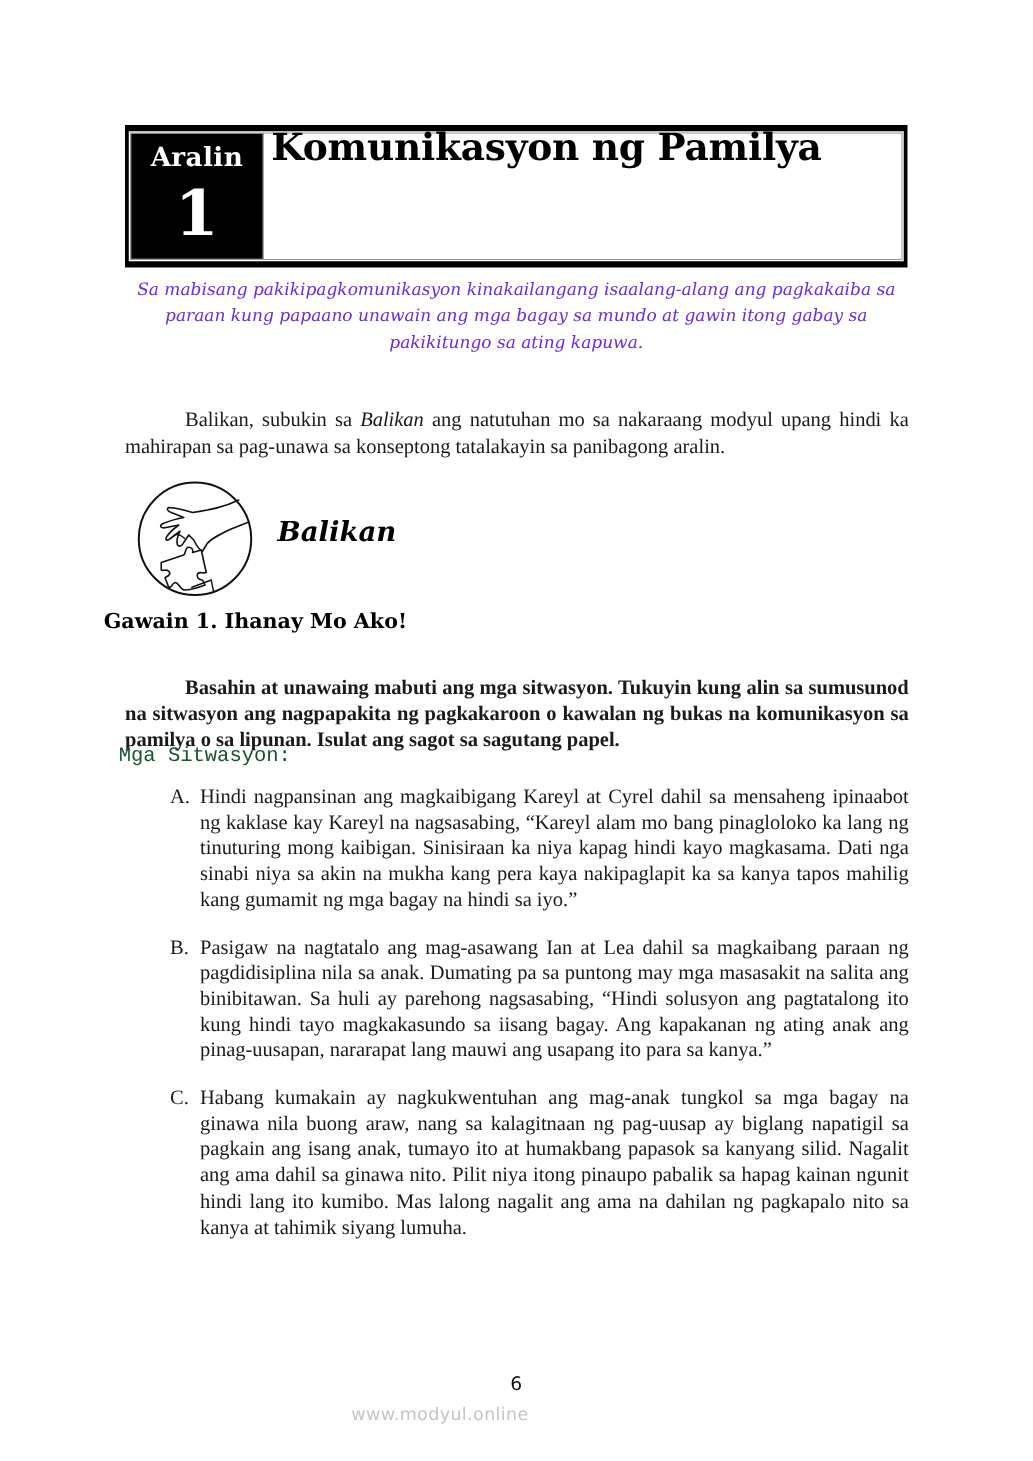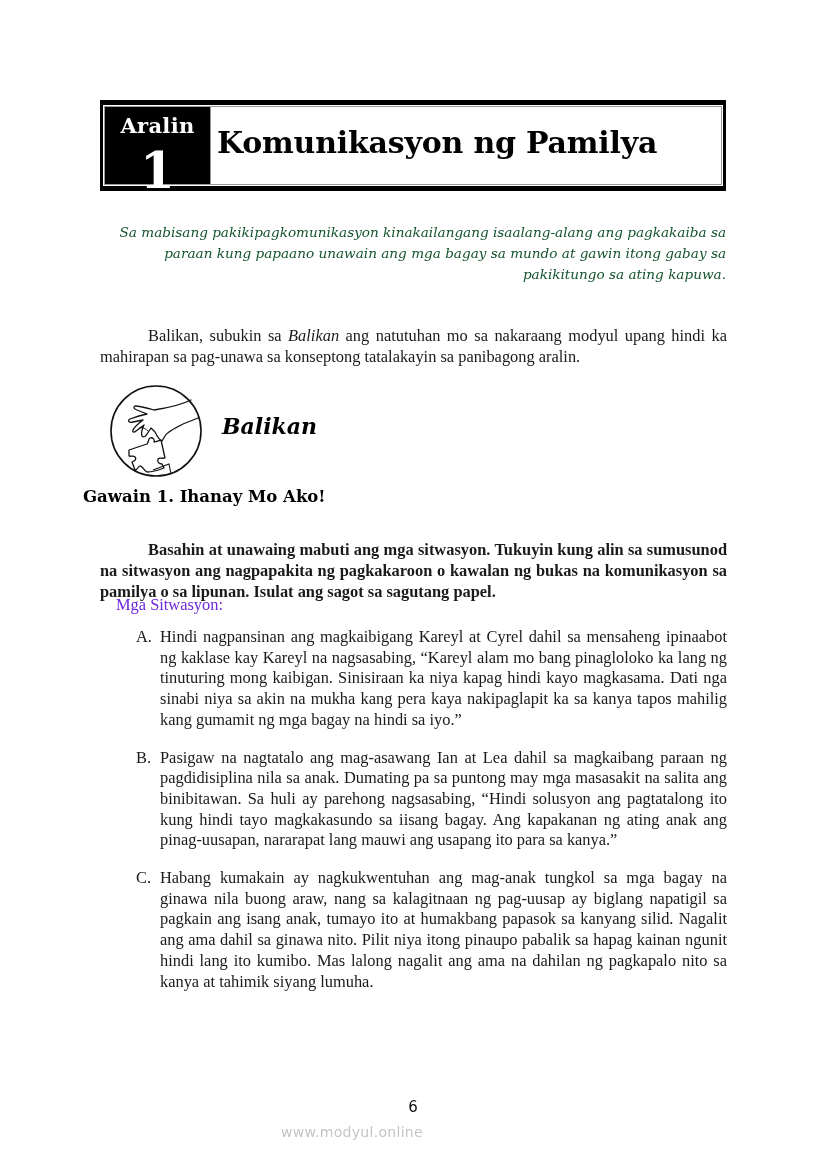--- a/index.html
+++ b/index.html
@@ -1,52 +1,52 @@
 <!DOCTYPE html>
 <html><head>
 <meta charset="utf-8">
 <style>
   html, body { margin: 0; padding: 0; background: #ffffff; }
   body { width: 826px; height: 1169px; position: relative; overflow: hidden;
          font-family: "DejaVu Serif", serif; color: #1a1a1a; }
 
   
-  .lesson-header { position: absolute; left: 100px; top: 100px; width: 626px; height: 91px;
+  .lesson-header { position: absolute; left: 100px; top: 100px; width: 626px; height: 114px;
                    border-top: 5px solid #000; border-bottom: 5px solid #000;
                    border-left: 3px solid #000; border-right: 3px solid #000; box-sizing: border-box; }
   .lesson-header-inner { position: absolute; left: 1px; top: 1px; right: 1px; bottom: 1px;
                    border: 1px solid #9a9a9a; display: flex; }
   .lesson-label-cell { width: 105px; background: #000; color: #fff; display: flex; flex-direction: column;
                    align-items: center; border-right: 1px solid #9a9a9a; }
   .lesson-label { font-family: "DejaVu Serif", serif; font-weight: bold; font-size: 21px; margin-top: 6px; letter-spacing: 0.3px; }
   .lesson-number { font-family: "DejaVu Serif", serif; font-weight: bold; font-size: 50px; line-height: 1; margin-top: 8px; }
-  .lesson-title-cell { flex: 1; display: flex; align-items: center; padding-left: 6px; background: #fff; }
+  .lesson-title-cell { flex: 1; display: flex; padding-left: 6px; background: #fff; }
   .lesson-title { font-family: "DejaVu Serif", serif; font-weight: bold; font-size: 30px; color: #000; letter-spacing: -0.2px; margin-top: -6px; }
 
   
-  .quote { position: absolute; left: 100px; top: 222px; width: 626px; text-align: right;
-           font-family: "DejaVu Serif", serif; font-style: italic; font-size: 13.6px; line-height: 21px; color: #14532d; }
+  .quote { position: absolute; left: 100px; top: 222px; width: 626px; text-align: center;
+           font-family: "DejaVu Serif", serif; font-style: italic; font-size: 13.6px; line-height: 21px; color: #6d28d9; }
 
   
   .para { position: absolute; left: 100px; width: 627px; font-family: "Liberation Serif", serif;
           font-size: 16.4px; line-height: 21px; text-align: justify; color: #1a1a1a; }
   .indent { text-indent: 48px; }
   .intro { top: 325px; }
 
   
   .balikan-icon { position: absolute; left: 109px; top: 384px; width: 94px; height: 94px; }
   .balikan-title { position: absolute; left: 222px; top: 413px; font-family: "DejaVu Serif", serif;
                    font-weight: bold; font-style: italic; font-size: 22px; color: #000; }
 
   
   .gawain-title { position: absolute; left: 83px; top: 487px; font-family: "DejaVu Serif", serif;
                   font-weight: bold; font-size: 16.5px; color: #000; }
   .instructions { top: 539px; font-weight: bold; }
-  .sitwasyon-label { position: absolute; left: 116px; top: 595px; font-family: Liberation Serif, serif;
-                     font-size: 16.4px; color: #6d28d9; }
+  .sitwasyon-label { position: absolute; left: 95px; top: 595px; font-family: Liberation Mono, monospace;
+                     font-size: 16.4px; color: #14532d; }
 
   .situations { position: absolute; left: 136px; top: 627px; width: 591px; margin: 0; padding: 0; list-style: none; }
   .situation { display: flex; font-family: "Liberation Serif", serif; font-size: 16.4px; line-height: 20.7px;
                color: #1a1a1a; margin-bottom: 17px; }
   .situation-letter { width: 24px; flex: none; }
   .situation-text { flex: 1; text-align: justify; }
 
   .page-number { position: absolute; left: 0; width: 826px; top: 1098px; text-align: center;
                  font-family: "DejaVu Sans", sans-serif; font-size: 15px; color: #111; }
   .watermark { position: absolute; left: 0; width: 704px; top: 1124px; text-align: center;

